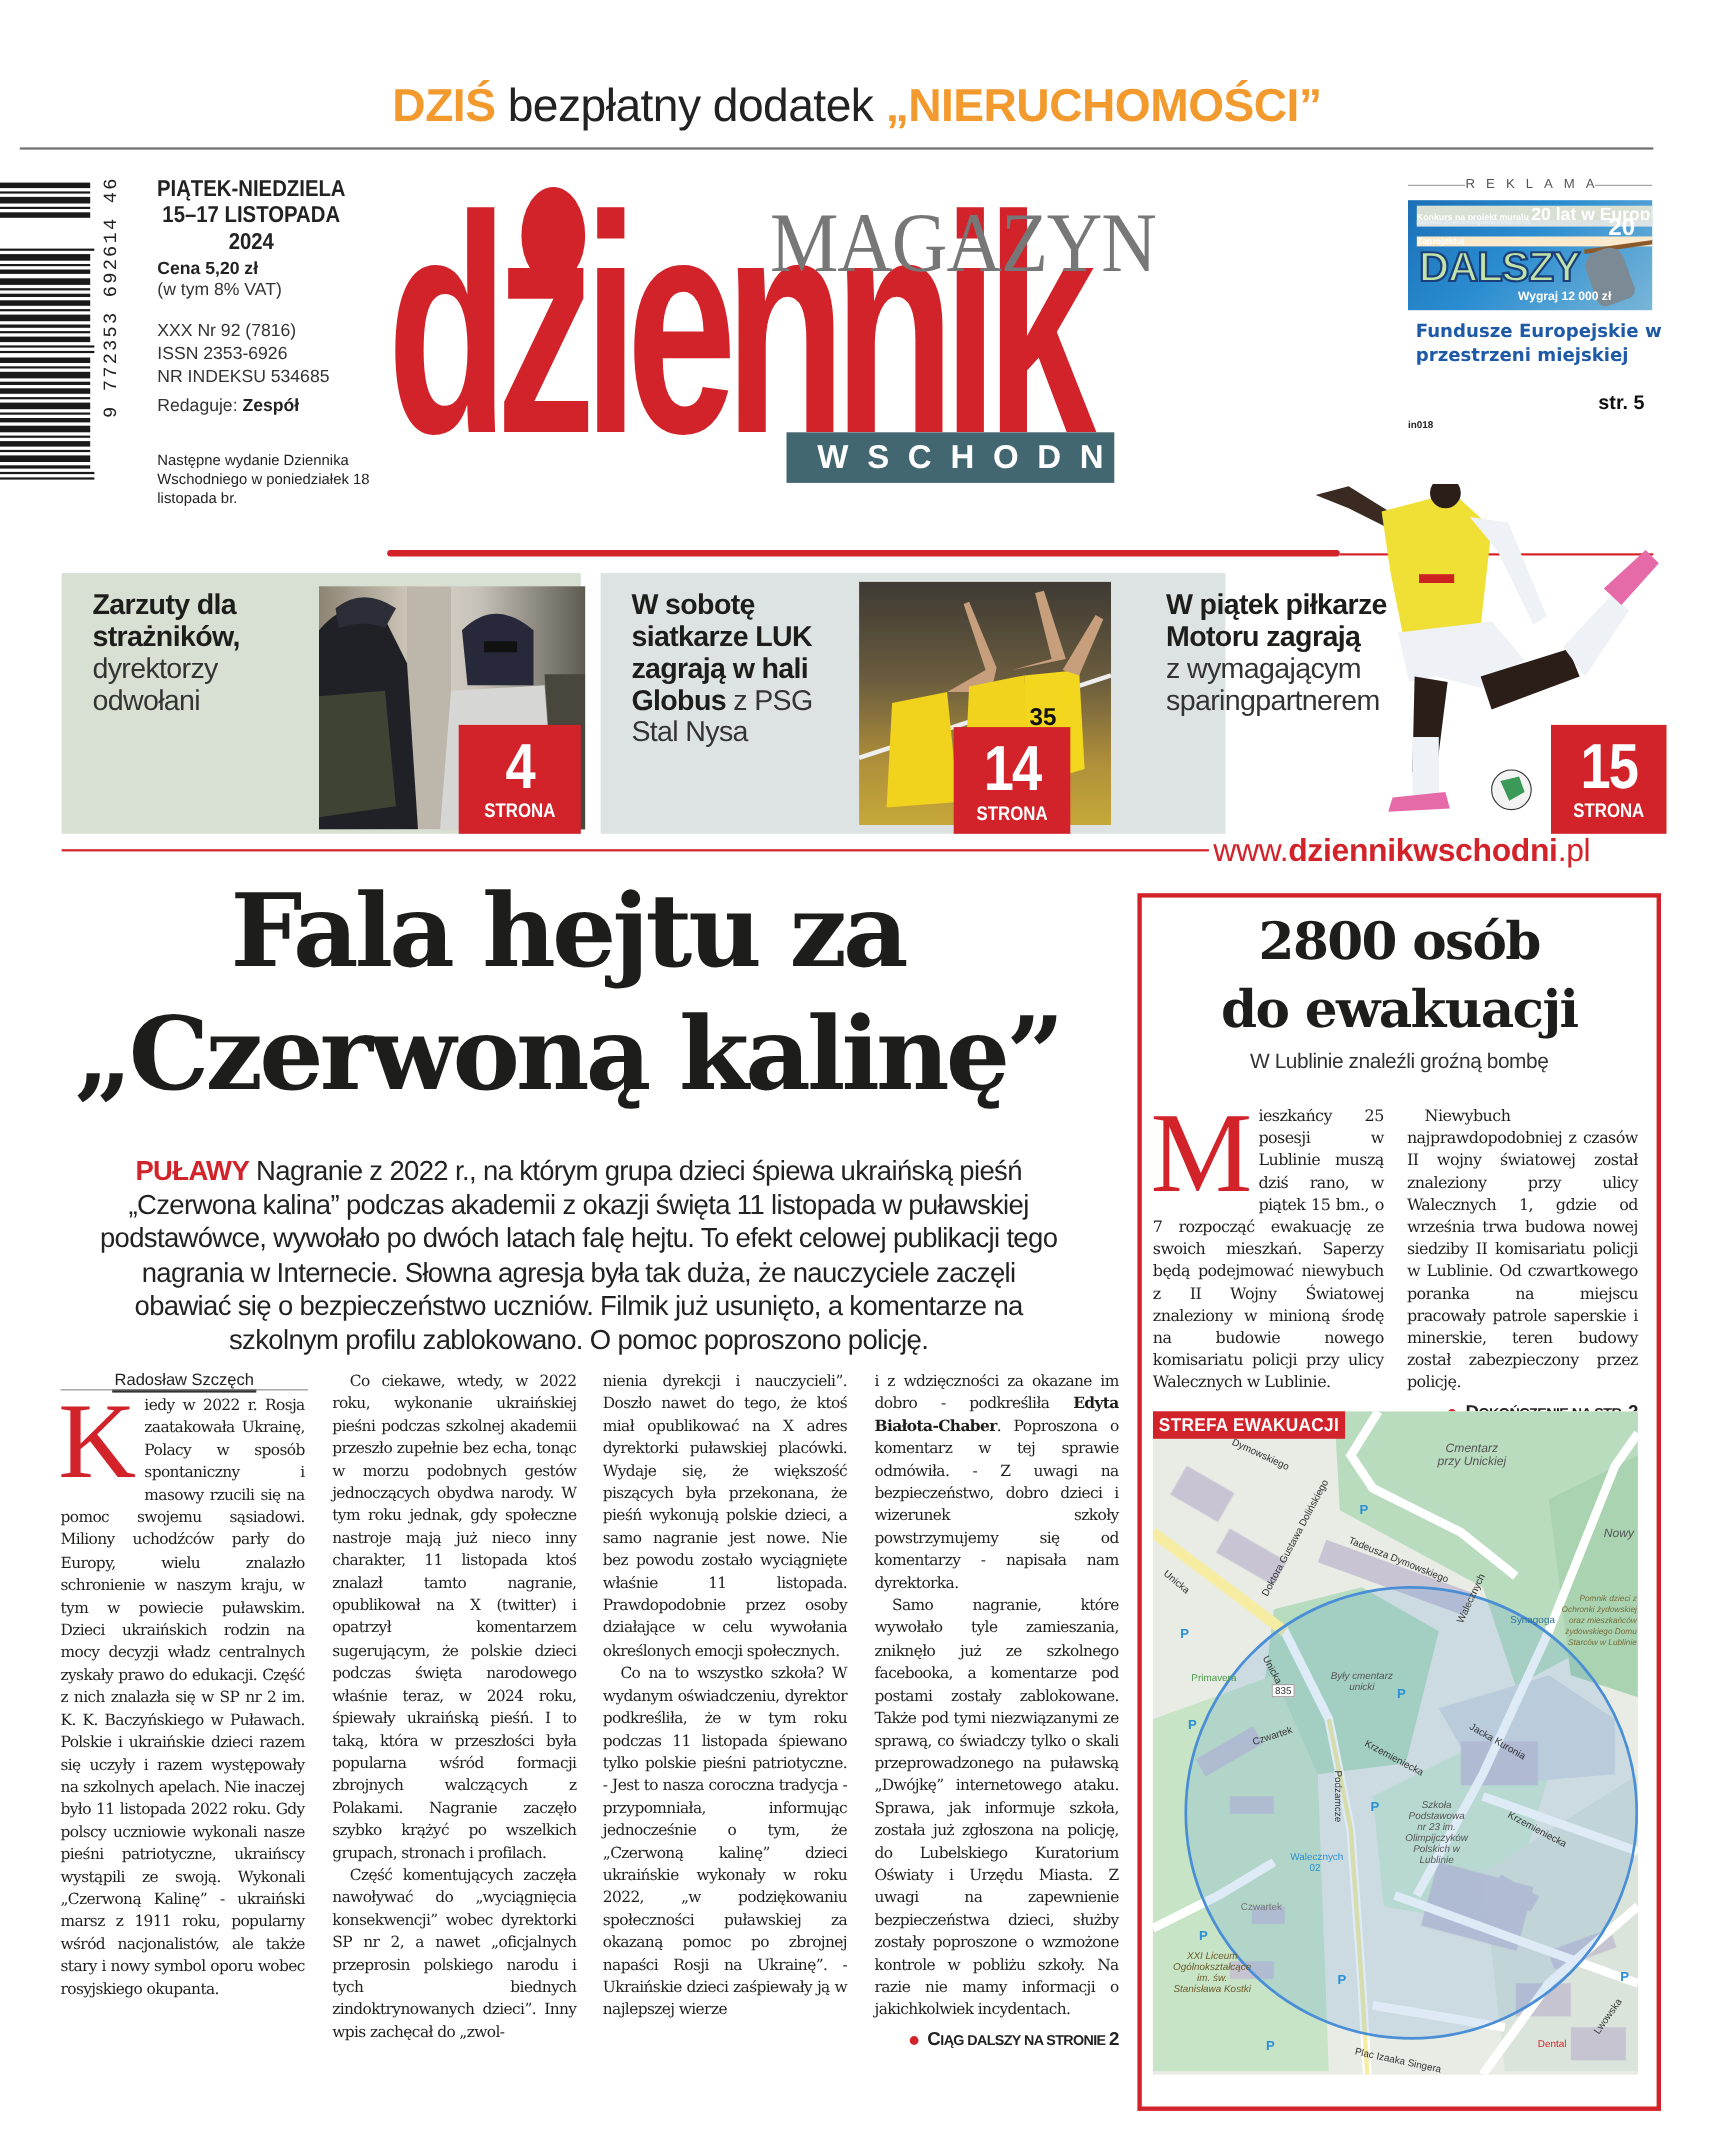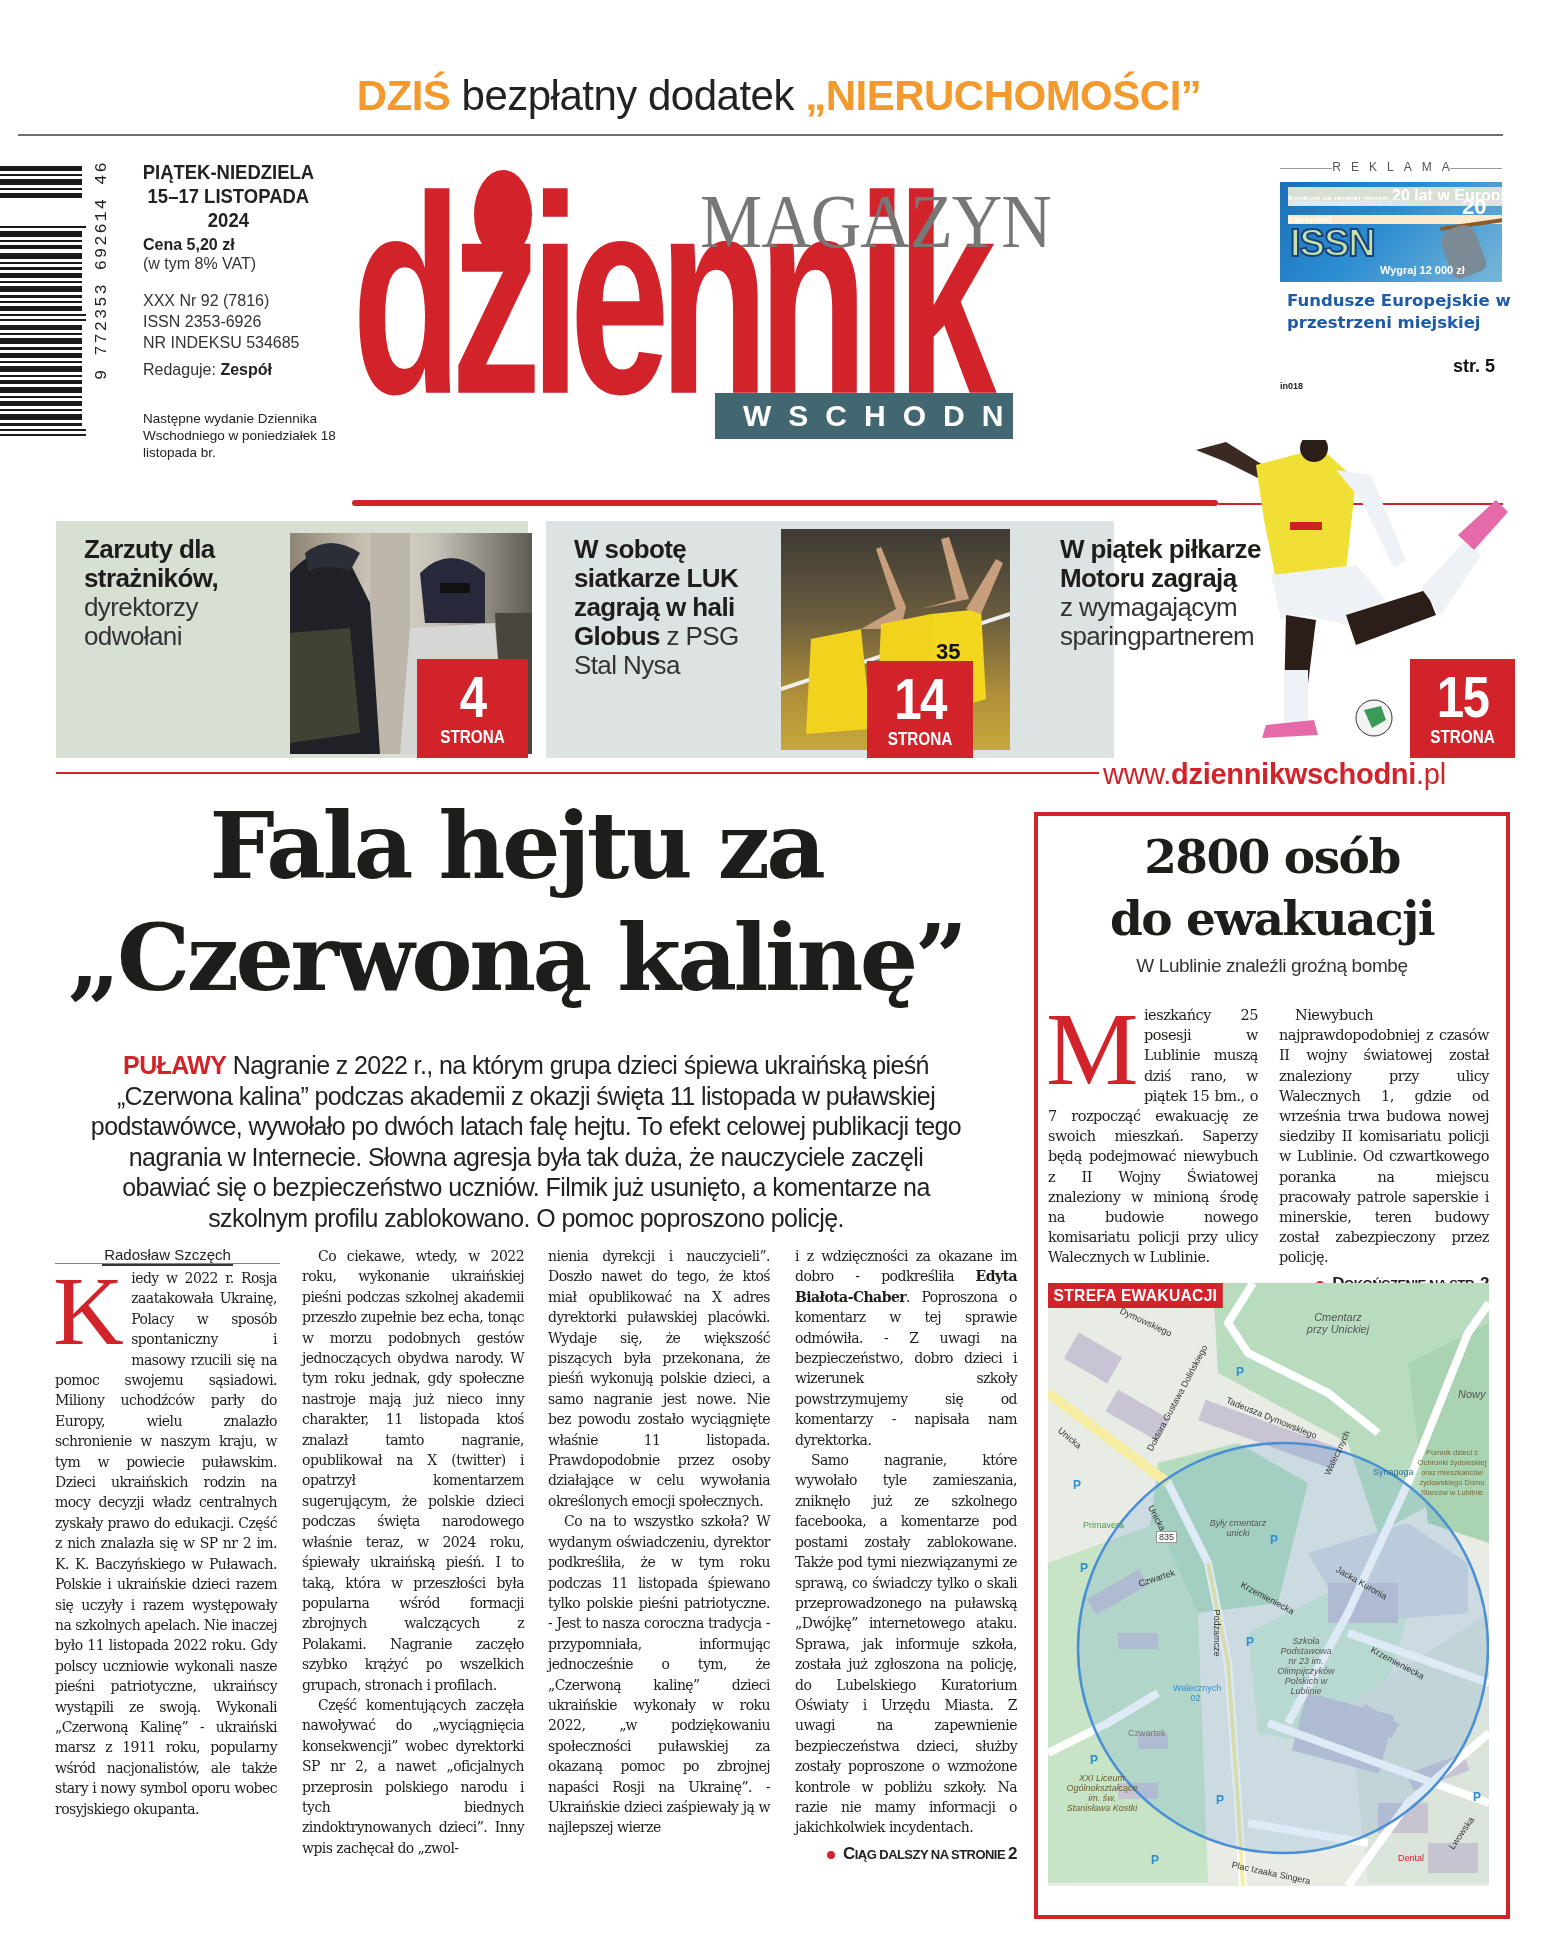--- a/index.html
+++ b/index.html
@@ -191,21 +191,21 @@
 <div class="abs mast-rule"></div>
 <div class="abs rule-right"></div>
 
 <div class="abs ad-label-line" style="left:1280px;width:52px;"></div>
 <div class="abs ad-label">REKLAMA</div>
 <div class="abs ad-label-line" style="left:1450px;width:52px;"></div>
 <div class="abs ad-img">
   <div class="t1"><span>Konkurs na projekt muralu</span> <b>20 lat w Europie</b></div>
   <div class="t2">Jubileusz 20-lecia wstąpienia Polski do UE</div>
   <div class="t3">Zaprojektuj</div>
-  <div class="mural">ISSN</div>
+  <div class="mural">DALSZY</div>
   <div class="brush"></div>
   <div class="hand"></div>
   <div class="logo20">20</div>
   <div class="win">Wygraj 12 000 zł</div>
 </div>
 <div class="abs ad-headline">Fundusze Europejskie w przestrzeni miejskiej</div>
 <div class="abs ad-str">str. 5</div>
 <div class="abs ad-code">in018</div>
 
 <svg class="abs" style="left:1196px;top:440px;" width="330" height="300" viewBox="0 0 330 300">
@@ -391,21 +391,21 @@
   <div class="map-tag">STREFA EWAKUACJI</div>
   <div class="lbl i big" style="left:255px;top:28px;width:70px;text-align:center;white-space:normal;">Cmentarz przy Unickiej</div>
   <div class="lbl" style="left:70px;top:34px;transform:rotate(25deg);">Dymowskiego</div>
   <div class="lbl" style="left:175px;top:130px;transform:rotate(22deg);">Tadeusza Dymowskiego</div>
   <div class="lbl" style="left:70px;top:110px;transform:rotate(-62deg);">Doktora Gustawa Dolińskiego</div>
   <div class="lbl" style="left:8px;top:150px;transform:rotate(40deg);">Unicka</div>
   <div class="lbl" style="left:95px;top:230px;transform:rotate(62deg);">Unicka</div>
   <div class="lbl" style="left:265px;top:165px;transform:rotate(-65deg);">Walecznych</div>
   <div class="lbl" style="left:325px;top:184px;color:#2a6f9a;">Synagoga</div>
   <div class="lbl i big" style="left:410px;top:105px;text-align:right;">Nowy</div>
-  <div class="lbl" style="left:368px;top:165px;width:72px;white-space:normal;font-size:7.5px;color:#7a6b3a;text-align:center;line-height:10px;">Pomnik dzieci z Ochronki żydowskiej oraz mieszkańców żydowskiego Domu Starców w Lublinie</div>
+  <div class="lbl" style="left:368px;top:165px;width:72px;white-space:normal;font-size:7.5px;color:#7a6b3a;text-align:right;line-height:10px;font-style:italic;">Pomnik dzieci z Ochronki żydowskiej oraz mieszkańców żydowskiego Domu Starców w Lublinie</div>
   <div class="lbl i" style="left:160px;top:235px;width:60px;text-align:center;white-space:normal;">Były cmentarz unicki</div>
   <div class="lbl" style="left:108px;top:248px;background:#fff;border:1px solid #999;padding:0 2px;">835</div>
   <div class="lbl" style="left:90px;top:290px;transform:rotate(-18deg);">Czwartek</div>
   <div class="lbl" style="left:80px;top:445px;color:#777;">Czwartek</div>
   <div class="lbl" style="left:190px;top:310px;transform:rotate(28deg);">Krzemieniecka</div>
   <div class="lbl" style="left:320px;top:375px;transform:rotate(28deg);">Krzemieniecka</div>
   <div class="lbl" style="left:285px;top:295px;transform:rotate(30deg);">Jacka Kuronia</div>
   <div class="lbl" style="left:145px;top:345px;transform:rotate(90deg);">Podzamcze</div>
   <div class="lbl i" style="left:228px;top:353px;width:60px;text-align:center;white-space:normal;">Szkoła Podstawowa nr 23 im. Olimpijczyków Polskich w Lublinie</div>
   <div class="lbl i" style="left:18px;top:490px;width:72px;text-align:center;white-space:normal;color:#6b5a2a;">XXI Liceum Ogólnokształcące im. św. Stanisława Kostki</div>

